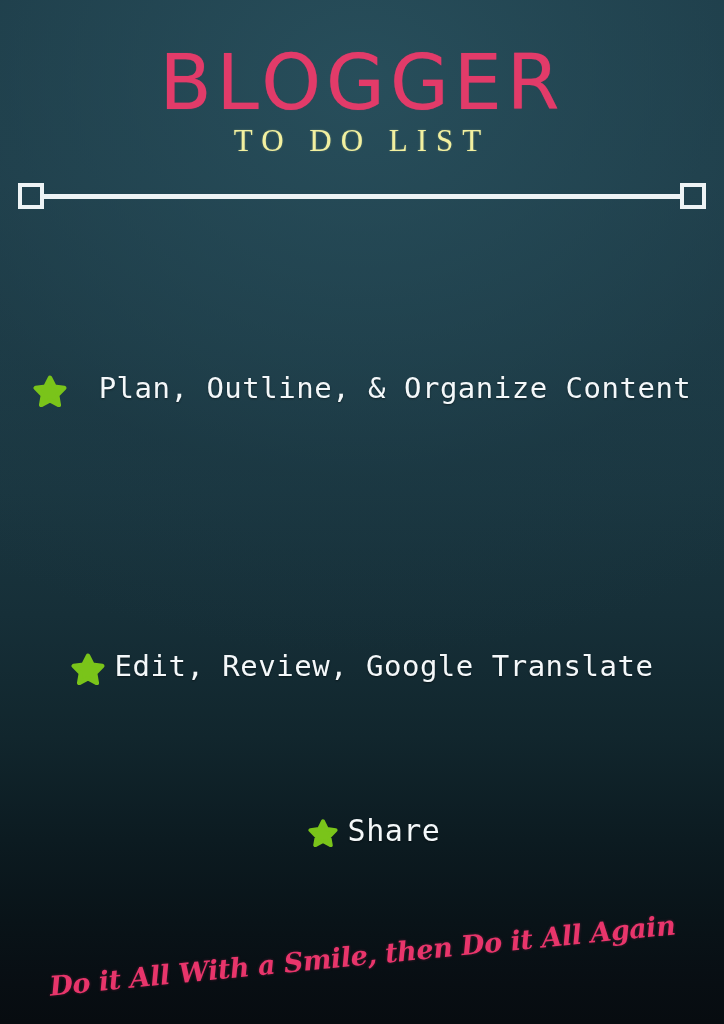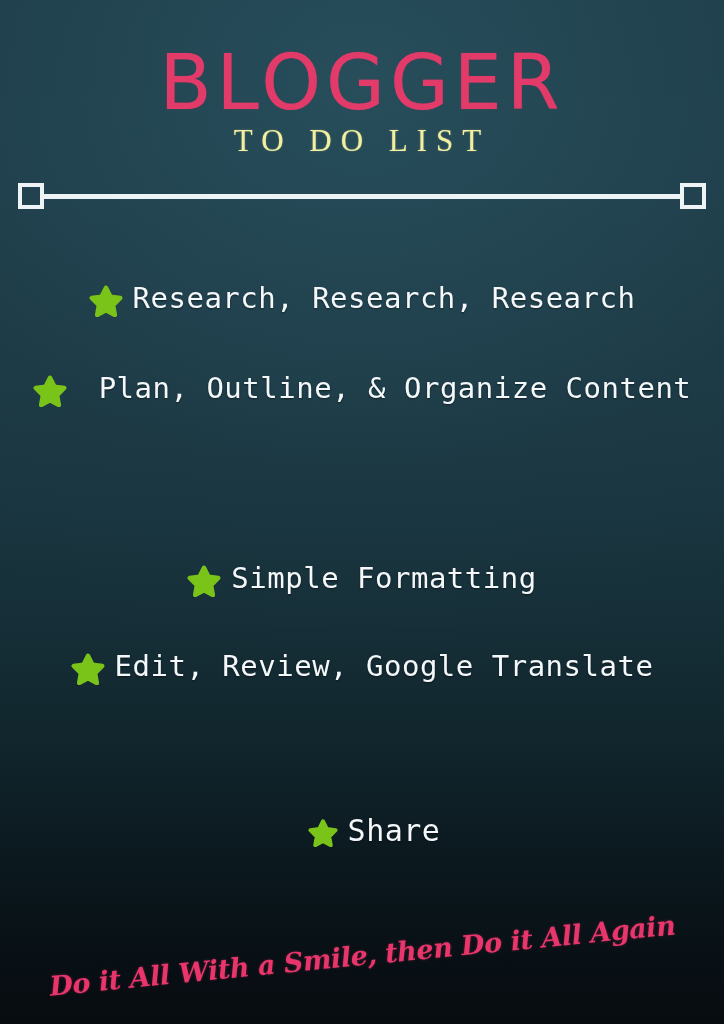--- a/index.html
+++ b/index.html
@@ -176,47 +176,31 @@
   </div>
 
   <div id="divider">
     <span class="divider-cap"></span>
     <span id="divider-line"></span>
     <span class="divider-cap"></span>
   </div>
 
   <div id="todo-list">
 
-    <div class="todo-item item-0">
-      <span class="star-icon">
-        <svg viewBox="0 0 100 100" xmlns="http://www.w3.org/2000/svg">
-          <path fill="#7ac41a" stroke="#7ac41a" stroke-width="13" stroke-linejoin="round" d="M50 14 L63 40 L92 44 L71 65 L76 94 L50 80 L24 94 L29 65 L8 44 L37 40 Z"></path>
-        </svg>
-      </span>
-      <span class="todo-label">Research, Research, Research</span>
-    </div>
 
     <div class="todo-item item-1">
       <span class="star-icon">
         <svg viewBox="0 0 100 100" xmlns="http://www.w3.org/2000/svg">
           <path fill="#7ac41a" stroke="#7ac41a" stroke-width="13" stroke-linejoin="round" d="M50 14 L63 40 L92 44 L71 65 L76 94 L50 80 L24 94 L29 65 L8 44 L37 40 Z"></path>
         </svg>
       </span>
       <span class="todo-label">Plan, Outline, &amp; Organize Content</span>
     </div>
 
 
-    <div class="todo-item item-3">
-      <span class="star-icon">
-        <svg viewBox="0 0 100 100" xmlns="http://www.w3.org/2000/svg">
-          <path fill="#7ac41a" stroke="#7ac41a" stroke-width="13" stroke-linejoin="round" d="M50 14 L63 40 L92 44 L71 65 L76 94 L50 80 L24 94 L29 65 L8 44 L37 40 Z"></path>
-        </svg>
-      </span>
-      <span class="todo-label">Simple Formatting</span>
-    </div>
 
     <div class="todo-item item-4">
       <span class="star-icon">
         <svg viewBox="0 0 100 100" xmlns="http://www.w3.org/2000/svg">
           <path fill="#7ac41a" stroke="#7ac41a" stroke-width="13" stroke-linejoin="round" d="M50 14 L63 40 L92 44 L71 65 L76 94 L50 80 L24 94 L29 65 L8 44 L37 40 Z"></path>
         </svg>
       </span>
       <span class="todo-label">Edit, Review, Google Translate</span>
     </div>
 

